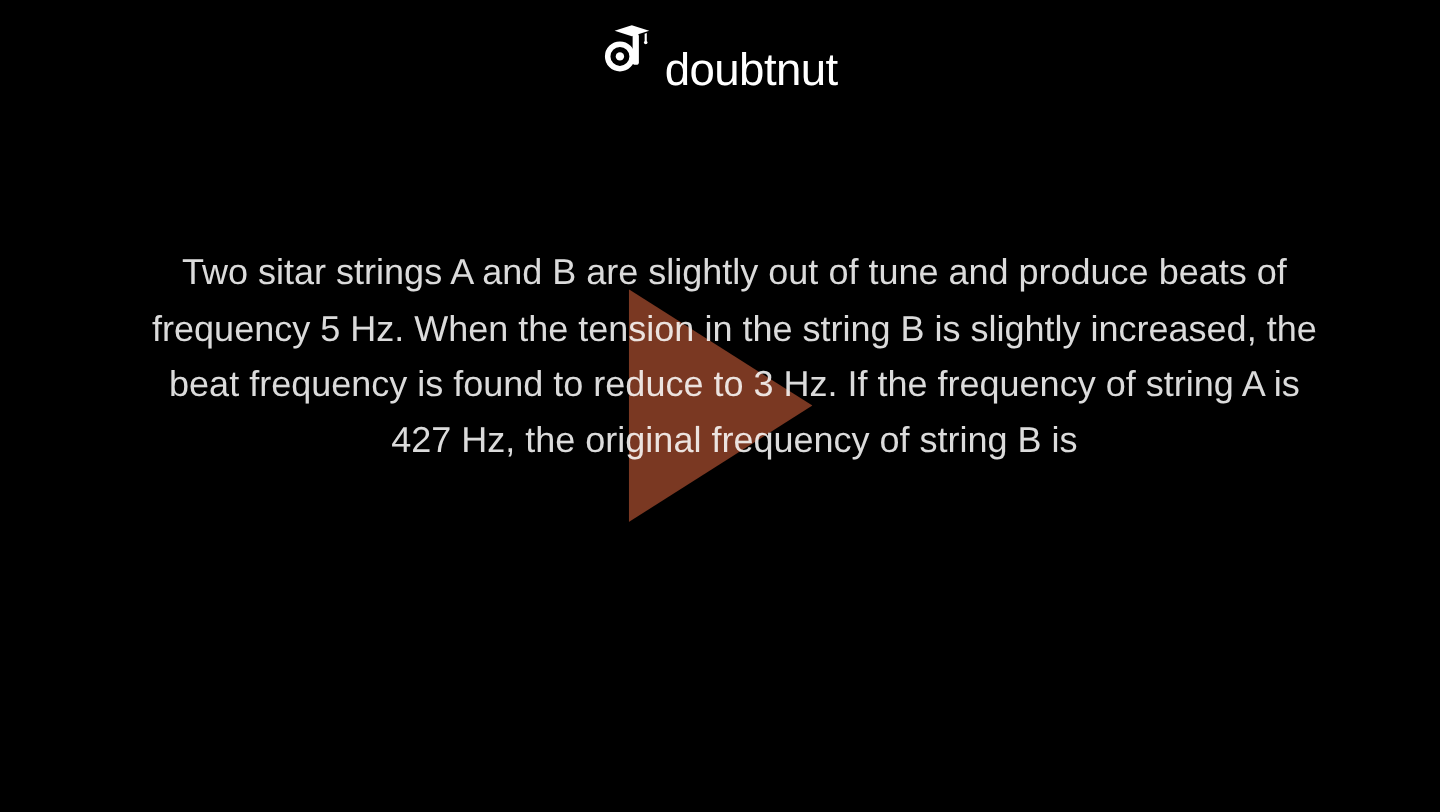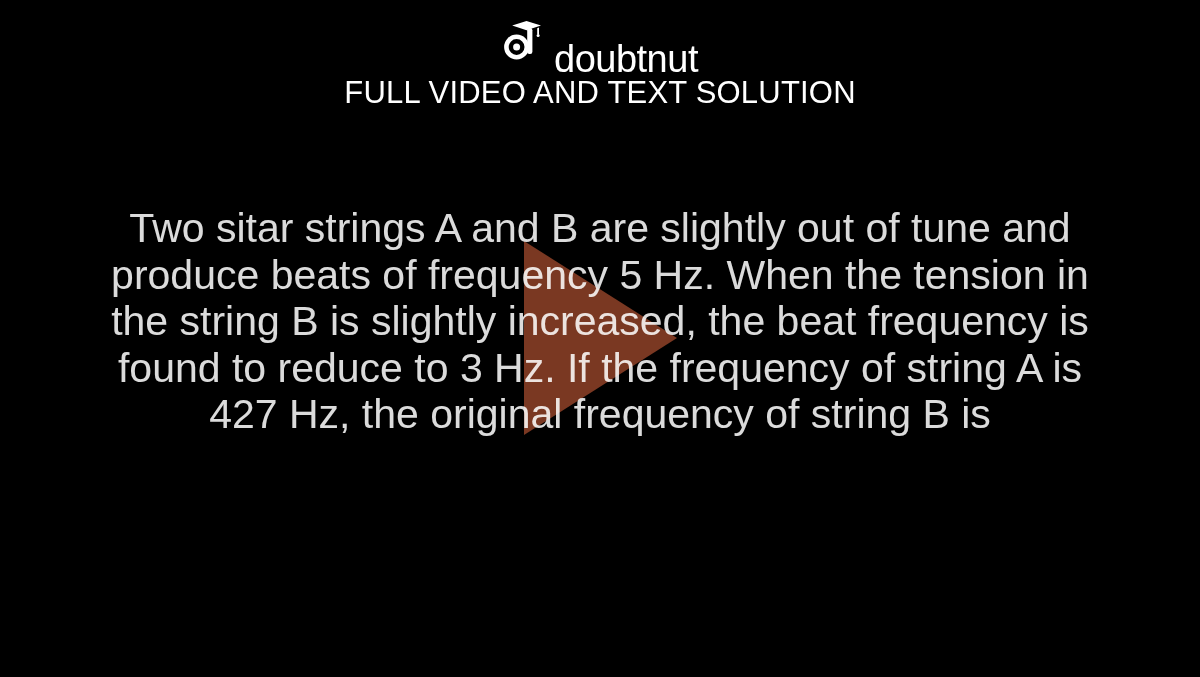--- a/index.html
+++ b/index.html
@@ -68,25 +68,25 @@
     top: 241px;
     width: 153px;
     height: 194px;
     z-index: 1;
   }
   .play-button svg { display: block; }
 
   
   .question {
     position: absolute;
-    left: 100px;
+    left: 112px;
     top: 205px;
     width: 1000px;
     text-align: center;
-    font-size: 41px;
+    font-size: 30px;
     line-height: 46.5px;
     font-weight: 400;
     color: rgba(255, 255, 255, 0.86);
     z-index: 2;
   }
 
   
   .footer {
     position: absolute;
     left: 0;
@@ -118,21 +118,20 @@
         <rect x="25.2" y="10.0" width="5.2" height="26.0" rx="2.2" fill="#ffffff"></rect>
 
         <circle cx="14.6" cy="29.0" r="10.2" fill="none" stroke="#ffffff" stroke-width="4.6"></circle>
 
         <circle cx="14.6" cy="29.0" r="3.5" fill="#ffffff"></circle>
       </svg>
     </span>
     <span class="brand-word">doubtnut</span>
   </div>
 
-  <div class="headline">FULL VIDEO AND TEXT SOLUTION</div>
 
   <div class="play-button">
     <svg viewBox="0 0 153 194" width="153" height="194" aria-hidden="true">
       <polygon points="0,0 153,97 0,194" fill="#7a3822"></polygon>
     </svg>
   </div>
 
   <div class="question">Two sitar strings A and B are slightly out of tune and produce beats of frequency 5 Hz. When the tension in the string B is slightly increased, the beat frequency is found to reduce to 3 Hz. If the frequency of string A is 427 Hz, the original frequency of string B is</div>
 
 

